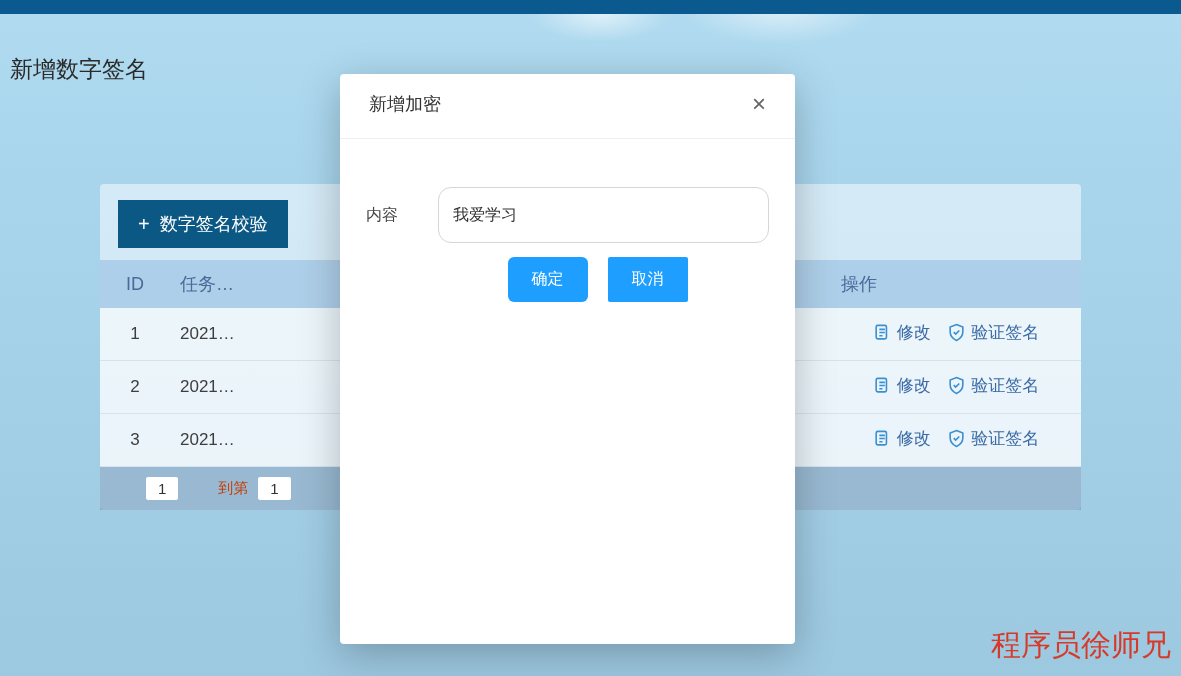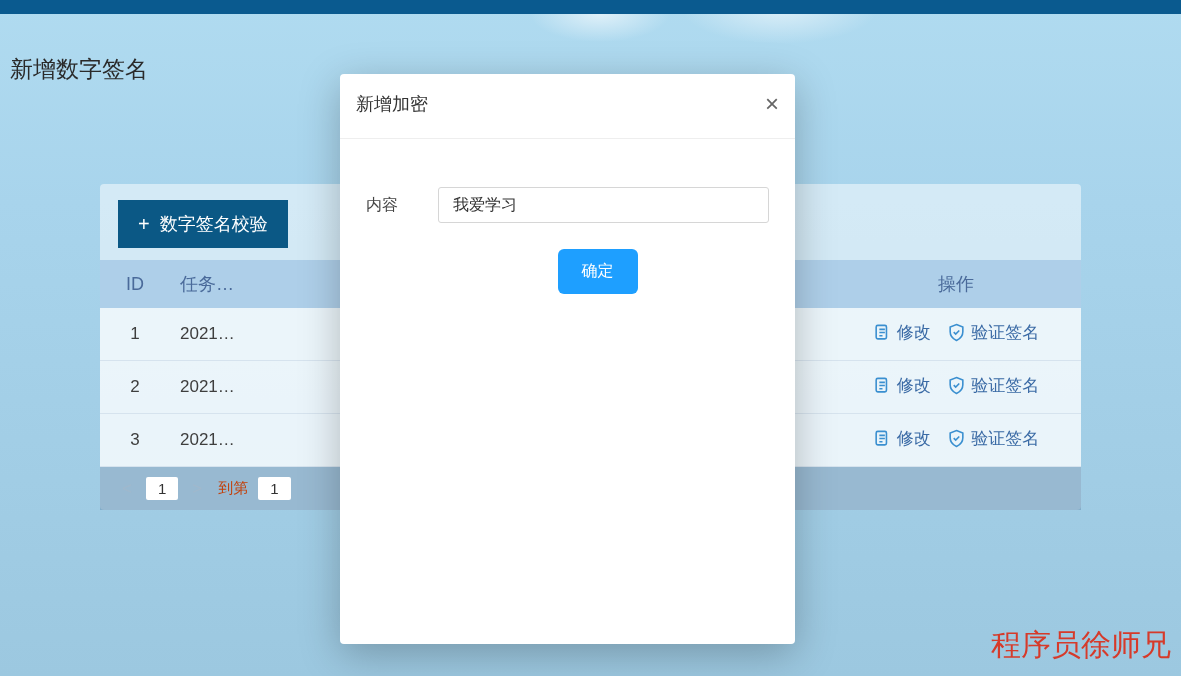--- a/index.html
+++ b/index.html
@@ -64,21 +64,21 @@
     }
     .data-table thead th.col-id {
       width: 70px;
       text-align: center;
     }
     .data-table thead th.col-task {
       width: 140px;
     }
     .data-table thead th.col-action {
       width: 250px;
-      text-align: center;
+      text-align: left;
     }
     .data-table tbody td {
       padding: 13px 10px;
       color: #3e3e3e;
       font-size: 17px;
       border-bottom: 1px solid rgba(200,215,230,0.6);
       background: rgba(255,255,255,0.55);
     }
     .data-table tbody td.col-id {
       text-align: center;
@@ -135,52 +135,52 @@
       height: 570px;
       background: #fff;
       border-radius: 4px;
       box-shadow: 0 10px 40px rgba(0,0,0,0.25);
       z-index: 100;
     }
     .modal-header {
       display: flex;
       justify-content: space-between;
       align-items: flex-end;
-      padding: 18px 16px 22px;
+      padding: 18px 29px 22px;
       border-bottom: 1px solid #eee;
     }
     .modal-title {
       font-size: 18px;
       color: #333;
     }
     .modal-close {
       font-size: 24px;
       color: #666;
       cursor: pointer;
       line-height: 1;
     }
     .modal-body {
       padding: 48px 26px 20px 26px;
     }
     .form-row {
       display: flex;
       align-items: center;
       gap: 24px;
-      margin-bottom: 26px;
+      margin-bottom: 14px;
     }
     .form-label {
       font-size: 16px;
       color: #444;
       min-width: 48px;
     }
     .form-input {
       flex: 1;
       border: 1px solid #d6d6d6;
-      border-radius: 3px;
-      padding: 8px 14px;
+      border-radius: 13px;
+      padding: 18px 14px;
       font-size: 16px;
       color: #333;
       outline: none;
     }
     .modal-actions {
       display: flex;
       gap: 20px;
       justify-content: center;
       padding-left: 60px;
     }
@@ -326,17 +326,18 @@
     <span class="modal-title">新增加密</span>
     <span class="modal-close">×</span>
   </div>
   <div class="modal-body">
     <div class="form-row">
       <label class="form-label">内容</label>
       <input class="form-input" type="text" value="我爱学习" style="">
     </div>
     <div class="modal-actions">
       <button class="btn-primary">确定</button>
+      <button class="btn-cancel">取消</button>
     </div>
   </div>
 </div>
 
 <div class="watermark">程序员徐师兄</div>
 
 </body></html>

